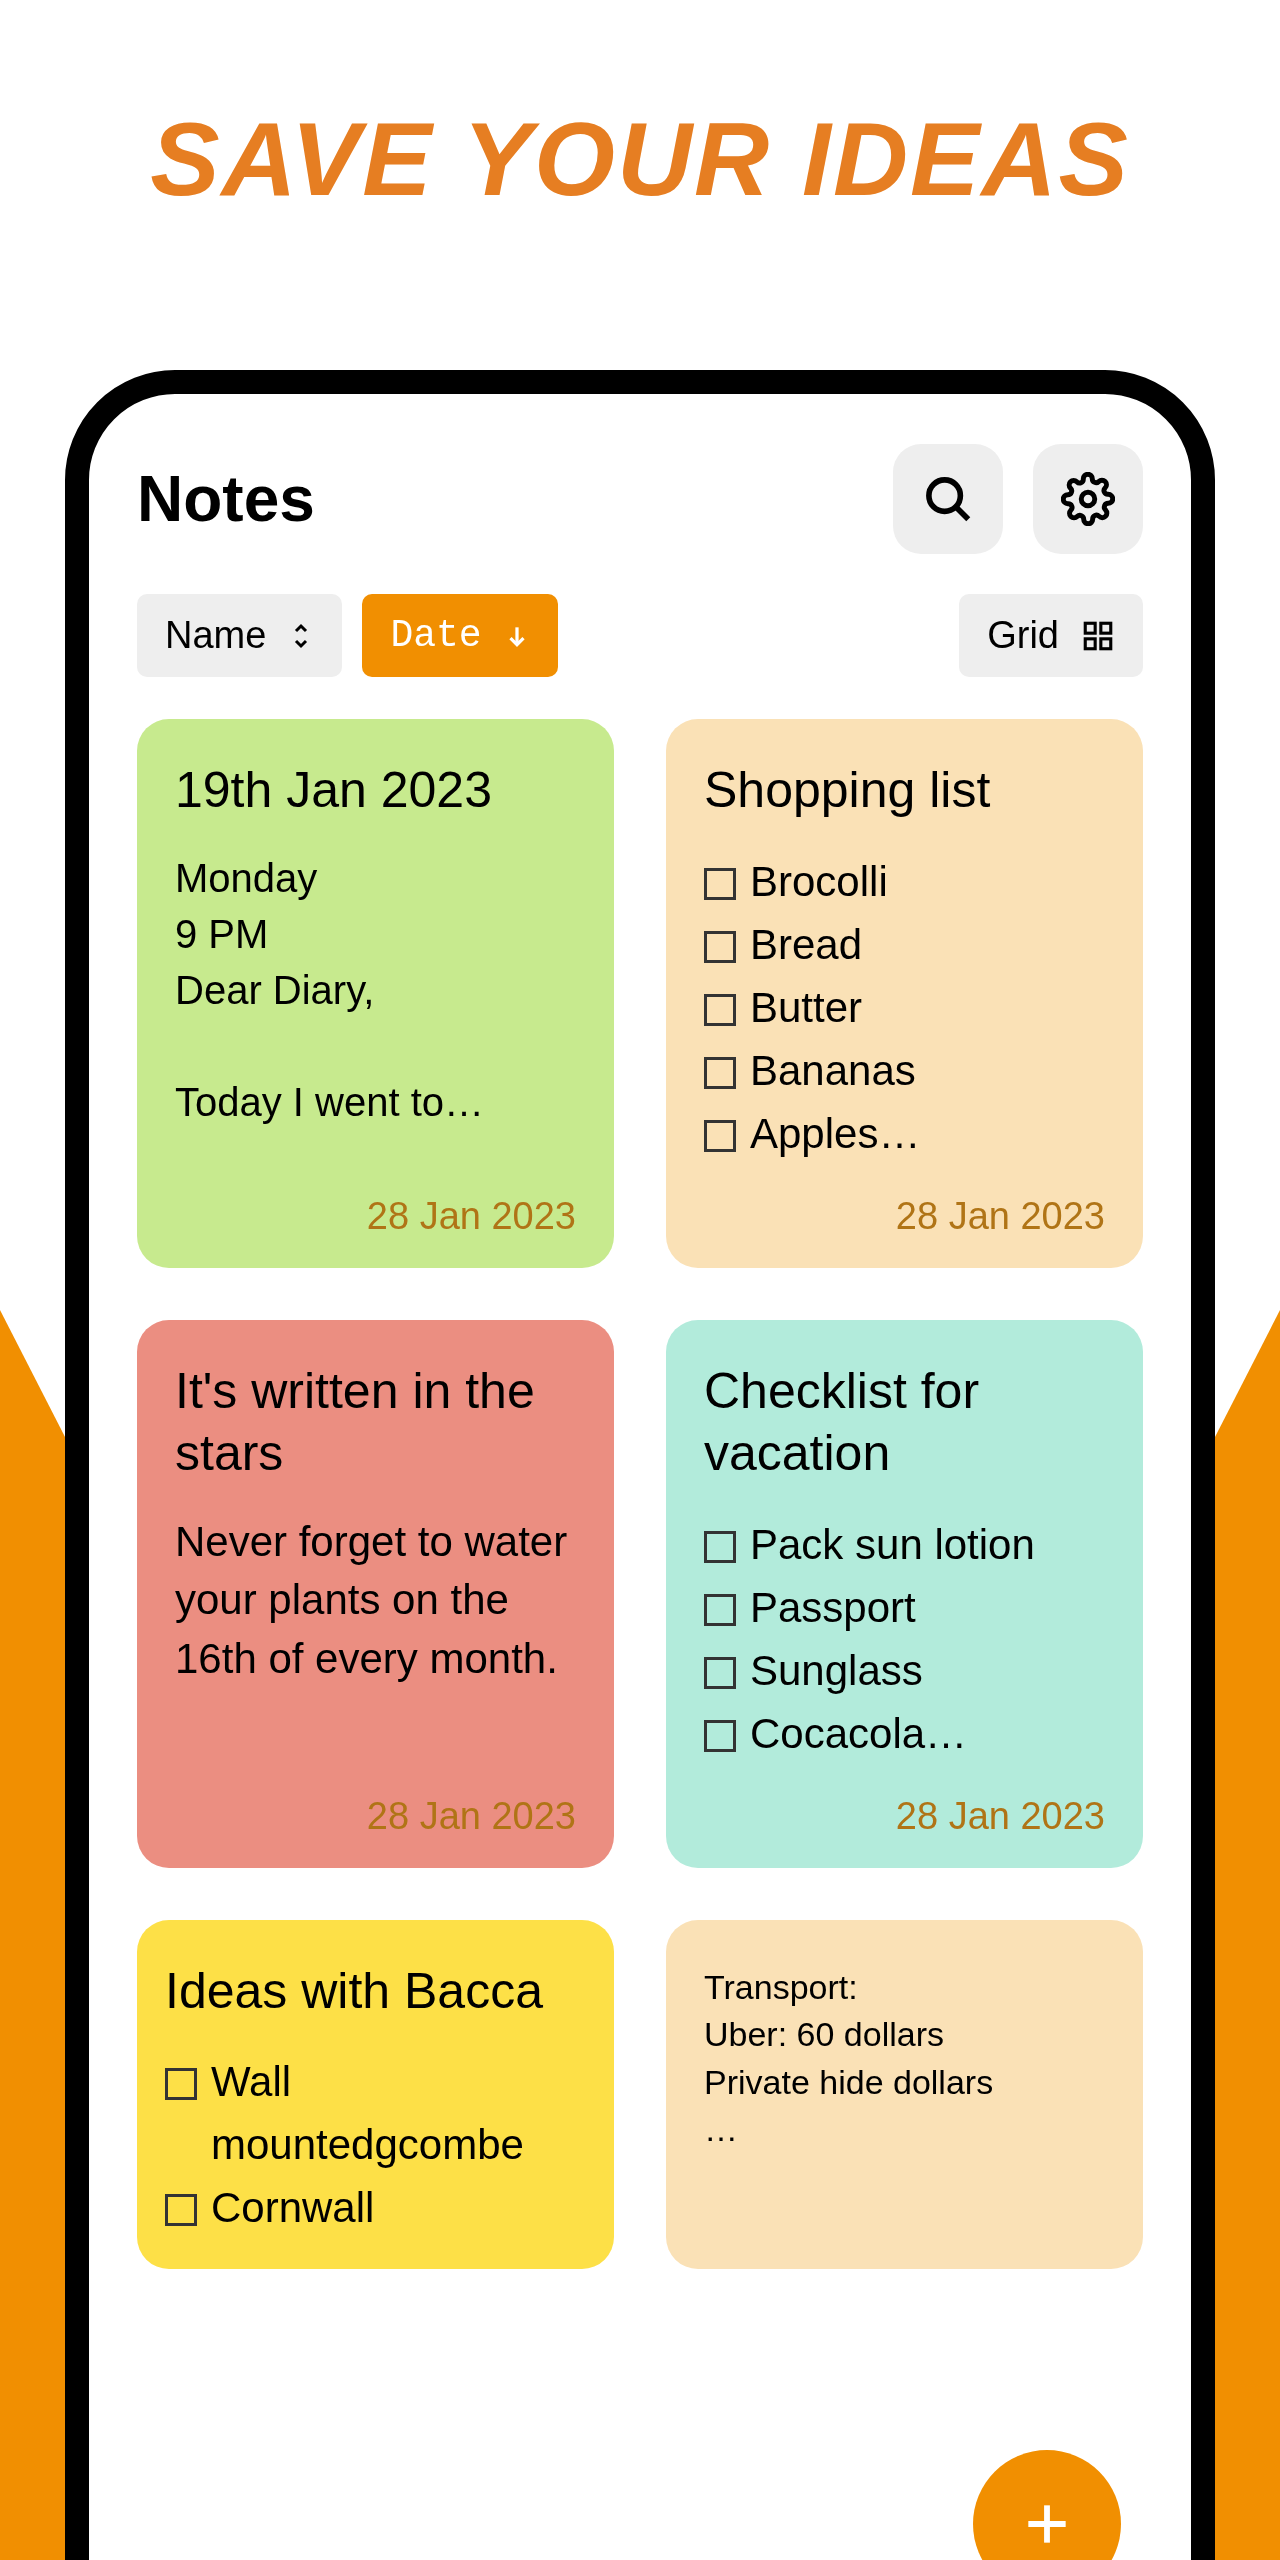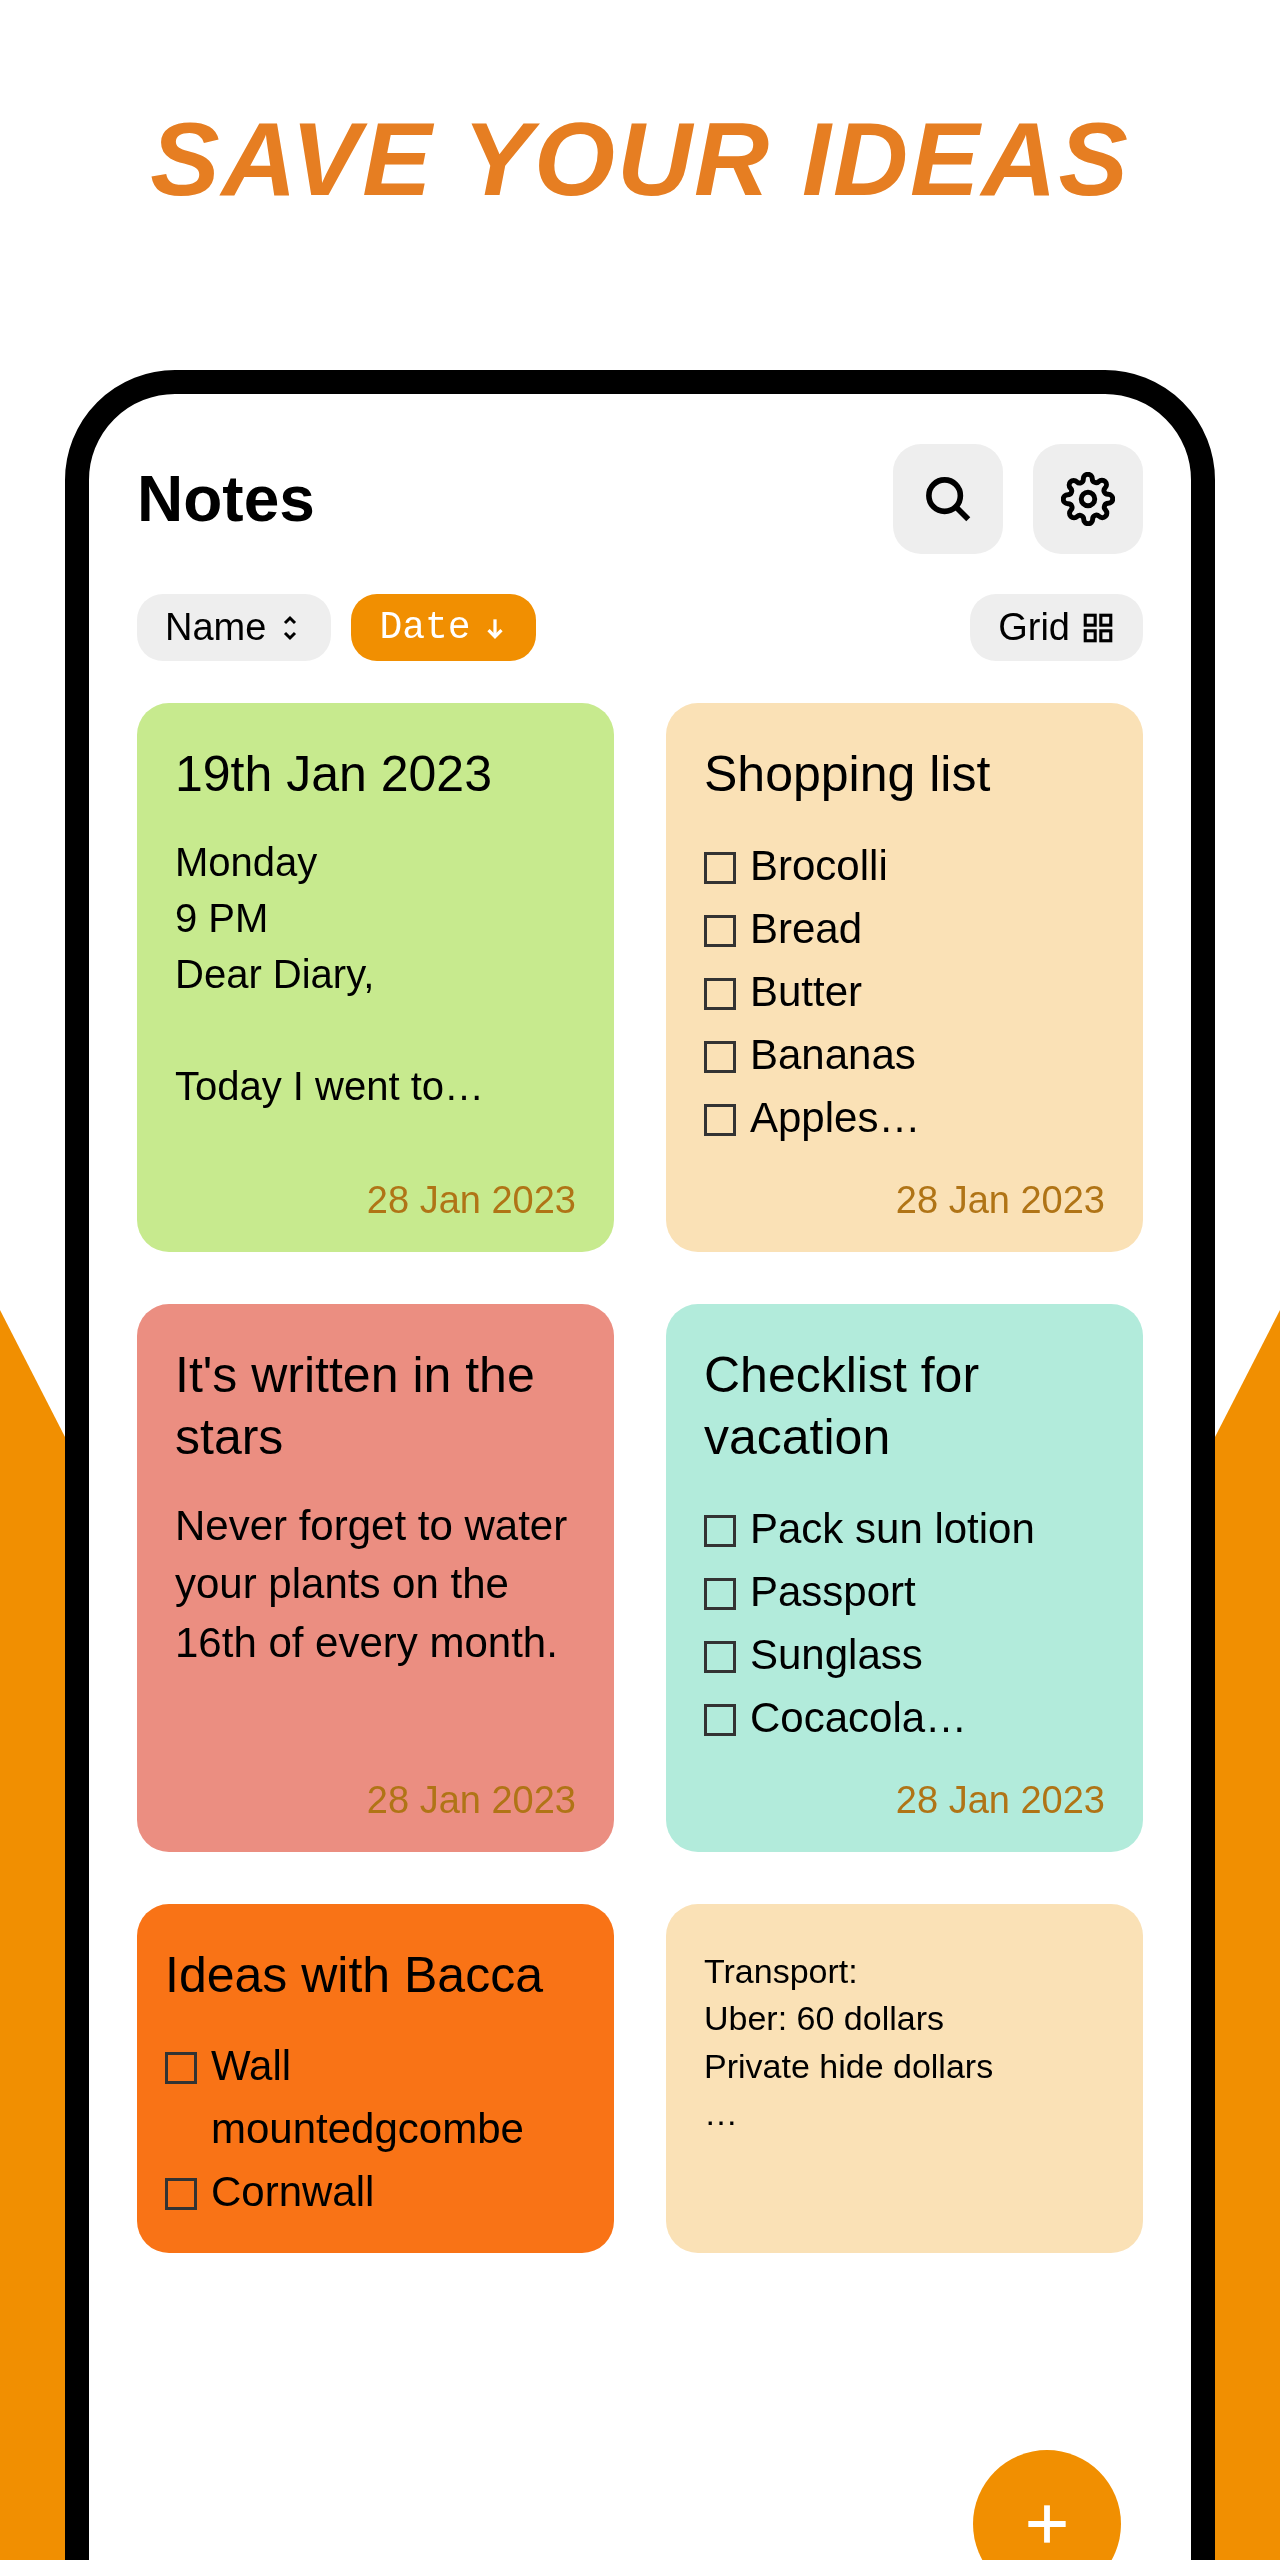--- a/index.html
+++ b/index.html
@@ -80,27 +80,27 @@
       justify-content: center;
       cursor: pointer;
     }
     .chips-row {
       display: flex;
       gap: 20px;
       margin-bottom: 42px;
       align-items: center;
     }
     .chip {
-      padding: 12px 28px;
+      padding: 20px 28px;
       background: #eee;
-      border-radius: 26px;
+      border-radius: 10px;
       font-size: 38px;
       display: flex;
       align-items: center;
-      gap: 11px;
+      gap: 22px;
       cursor: pointer;
     }
     .chip.active {
       background: #F18F01;
       color: #fff;
       font-family: Liberation Mono, monospace;
     }
     .chip.grid-chip { margin-left: auto; }
     .notes-grid {
       display: grid;
@@ -158,21 +158,21 @@
       display: flex;
       align-items: center;
       justify-content: center;
       cursor: pointer;
       z-index: 10;
     }
     .note-card.c1 { background: #C7EA8E; }
     .note-card.c2 { background: #FAE1B6; }
     .note-card.c3 { background: #EB8E81; }
     .note-card.c4 { background: #B2EBDB; }
-    .note-card.c5 { background: #f97316; padding-left: 28px; }
+    .note-card.c5 { background: #fde047; padding-left: 28px; }
     .note-card.c6 { background: #FAE1B6; }
     .note-card.c6 { padding-top: 44px; }
   </style>
 </head>
 <body>
 
 <h1 class="hero-title">SAVE YOUR IDEAS</h1>
 
 <div class="bg-triangle-left"></div>
 <div class="bg-triangle-right"></div>

